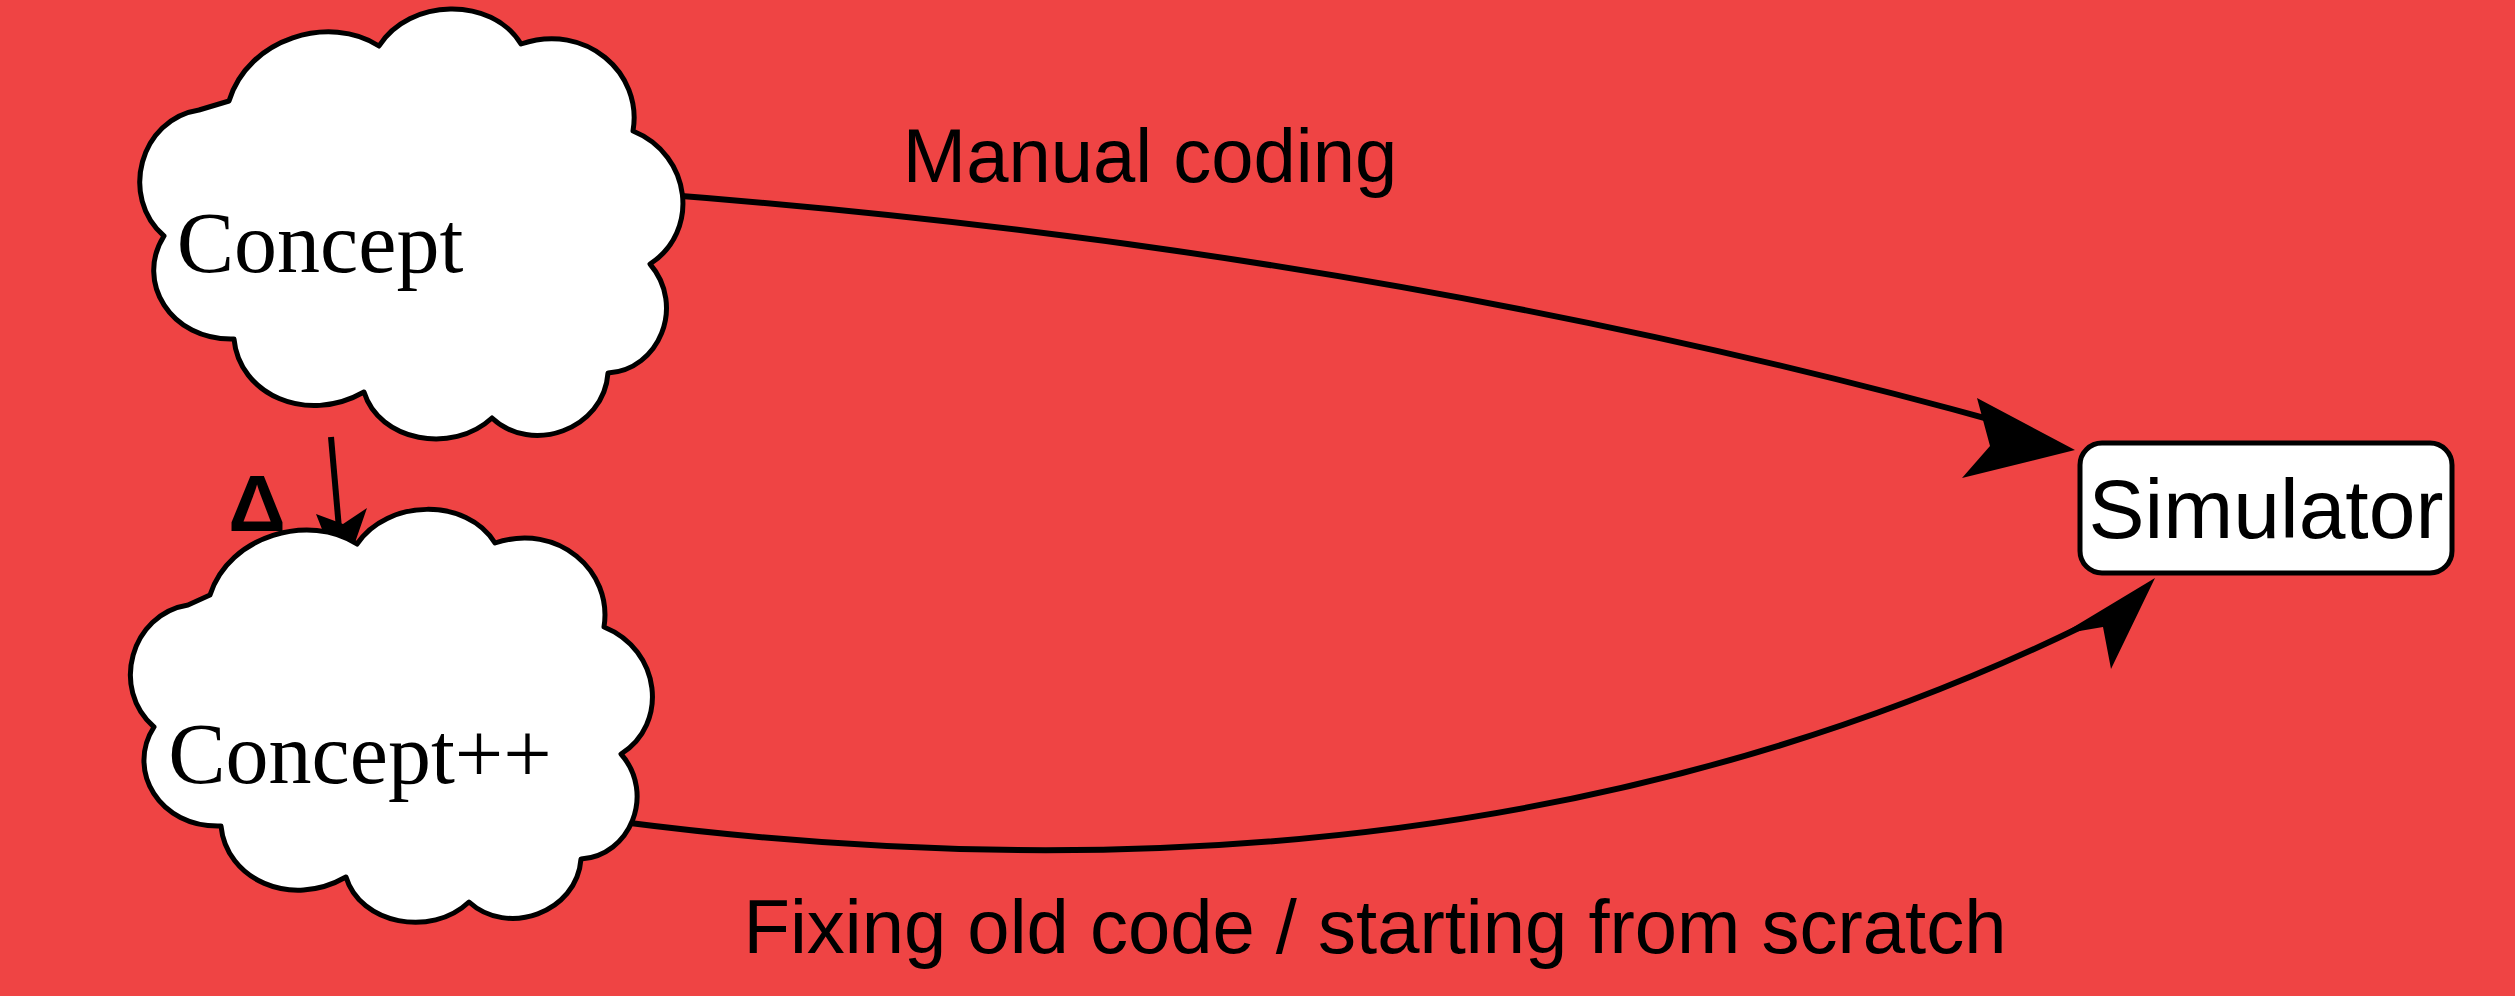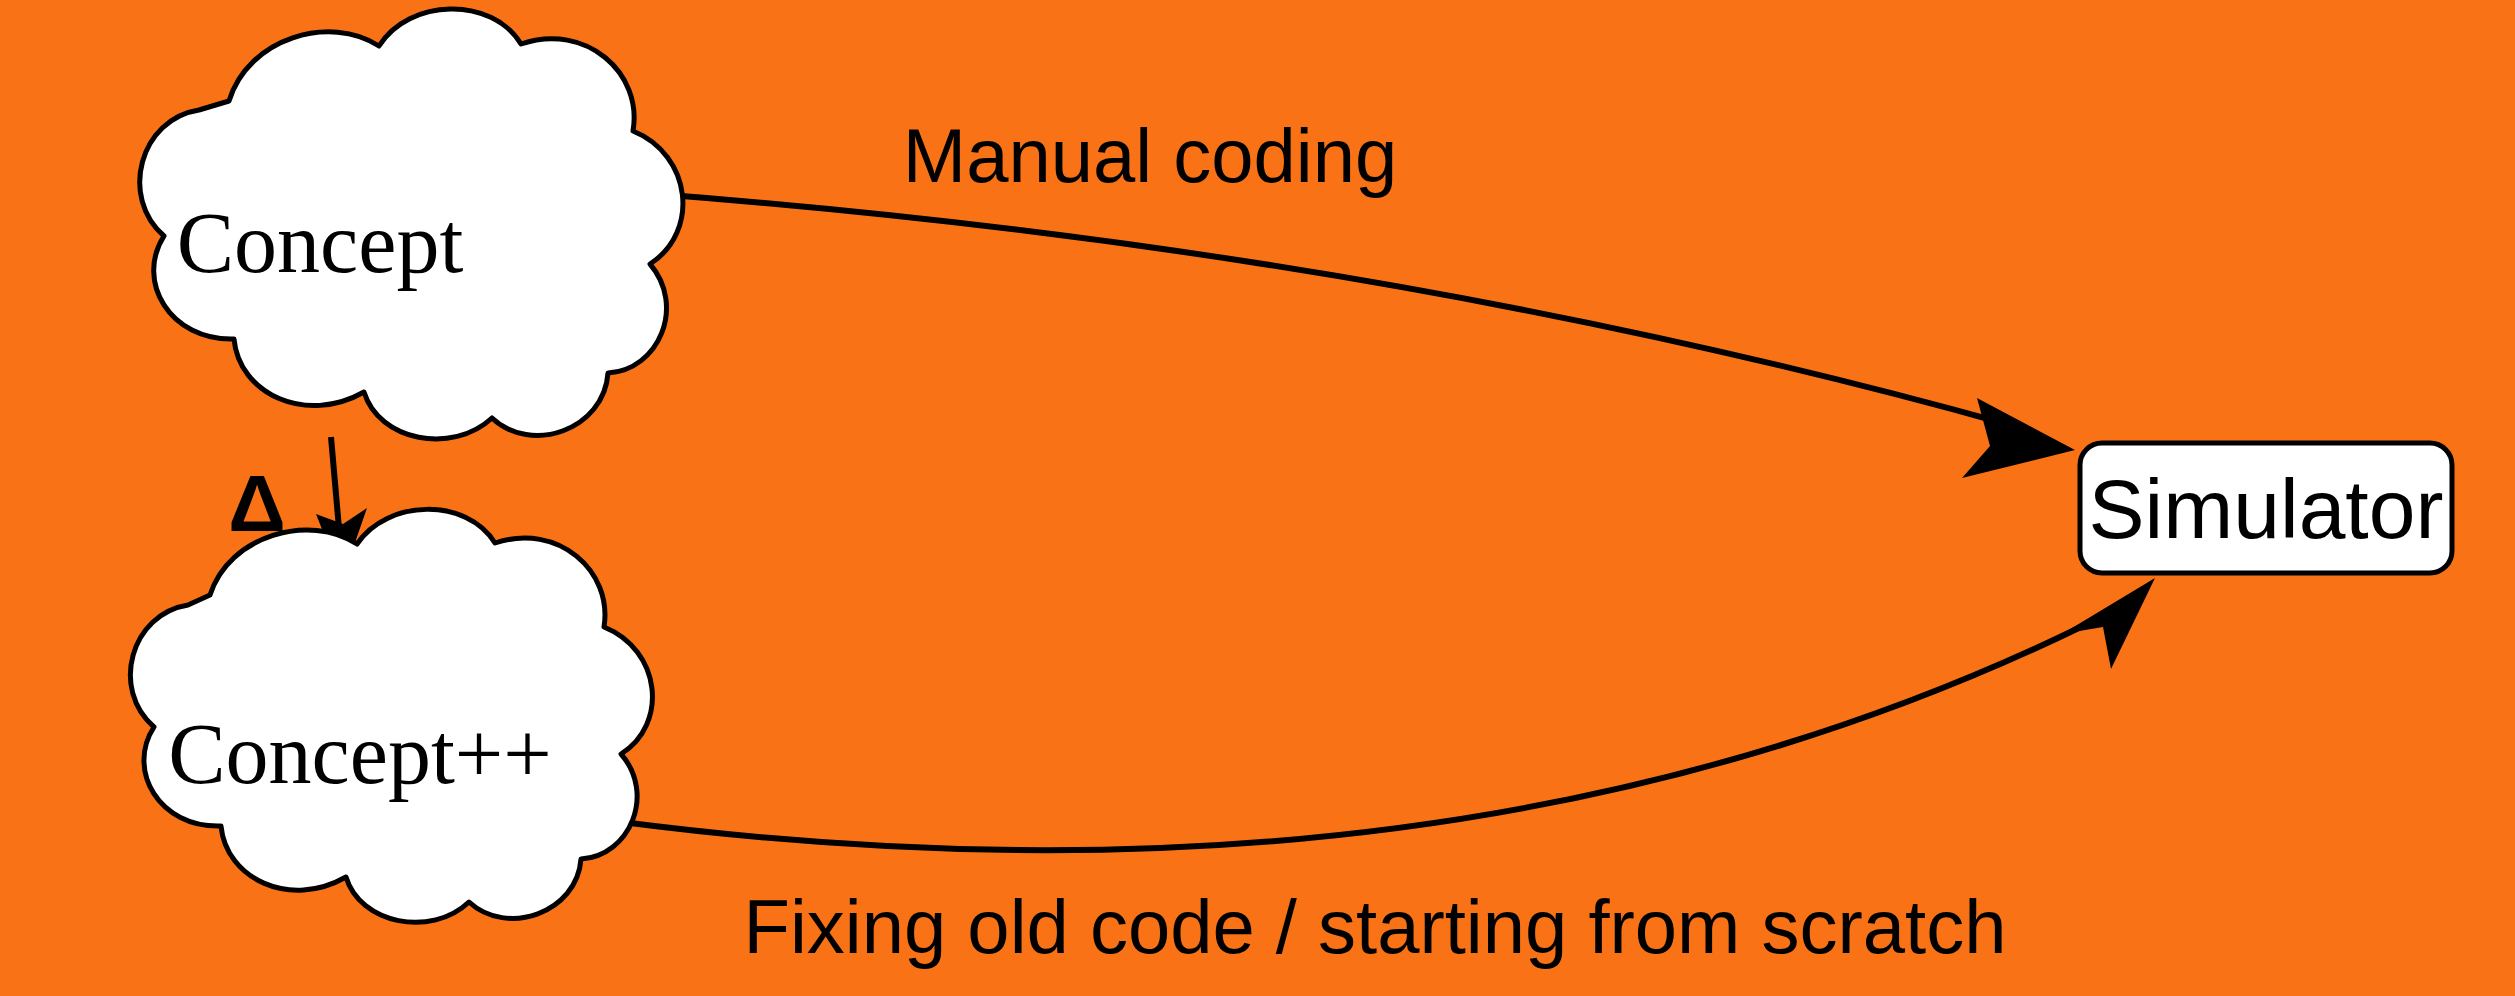--- a/index.html
+++ b/index.html
@@ -8,21 +8,21 @@
     padding: 0;
     background: #ffffff;
   }
   body {
     font-family: "Liberation Sans", sans-serif;
   }
   #canvas {
     position: relative;
     width: 2515px;
     height: 996px;
-    background: #f97316;
+    background: #ef4444;
     overflow: hidden;
   }
   #diagram-svg {
     position: absolute;
     left: 0;
     top: 0;
     width: 2515px;
     height: 996px;
   }
   .cloud-label {

